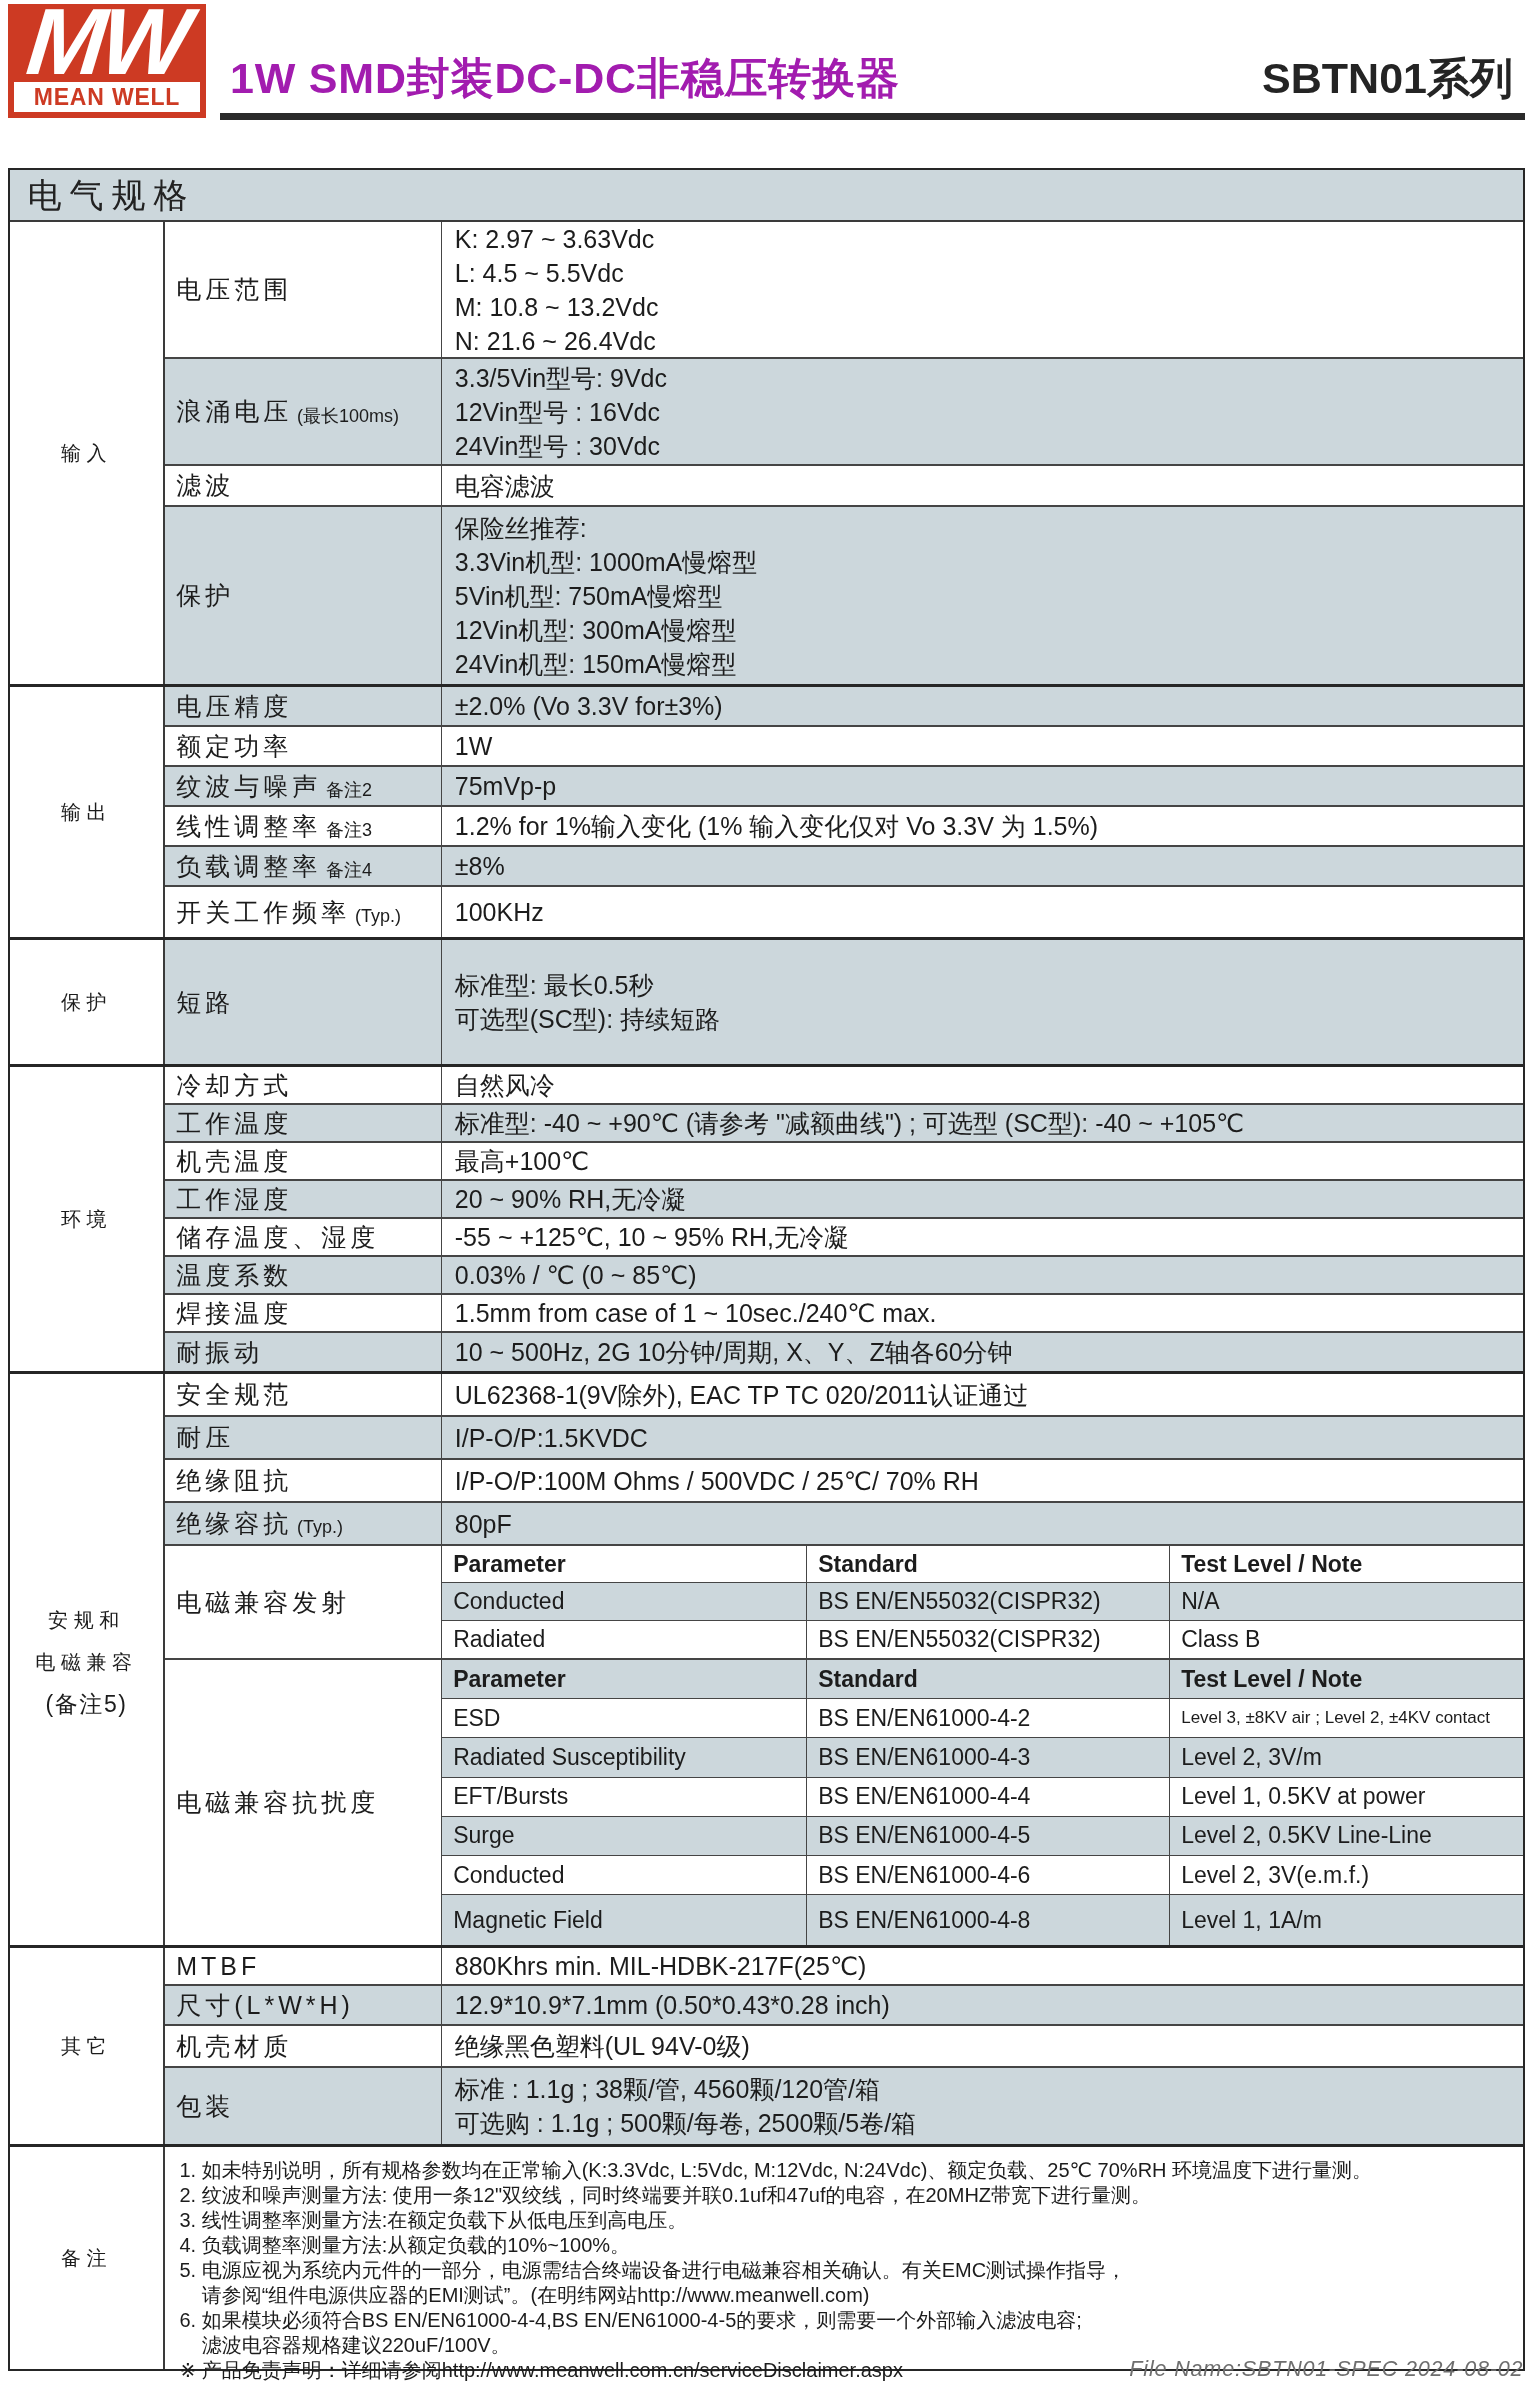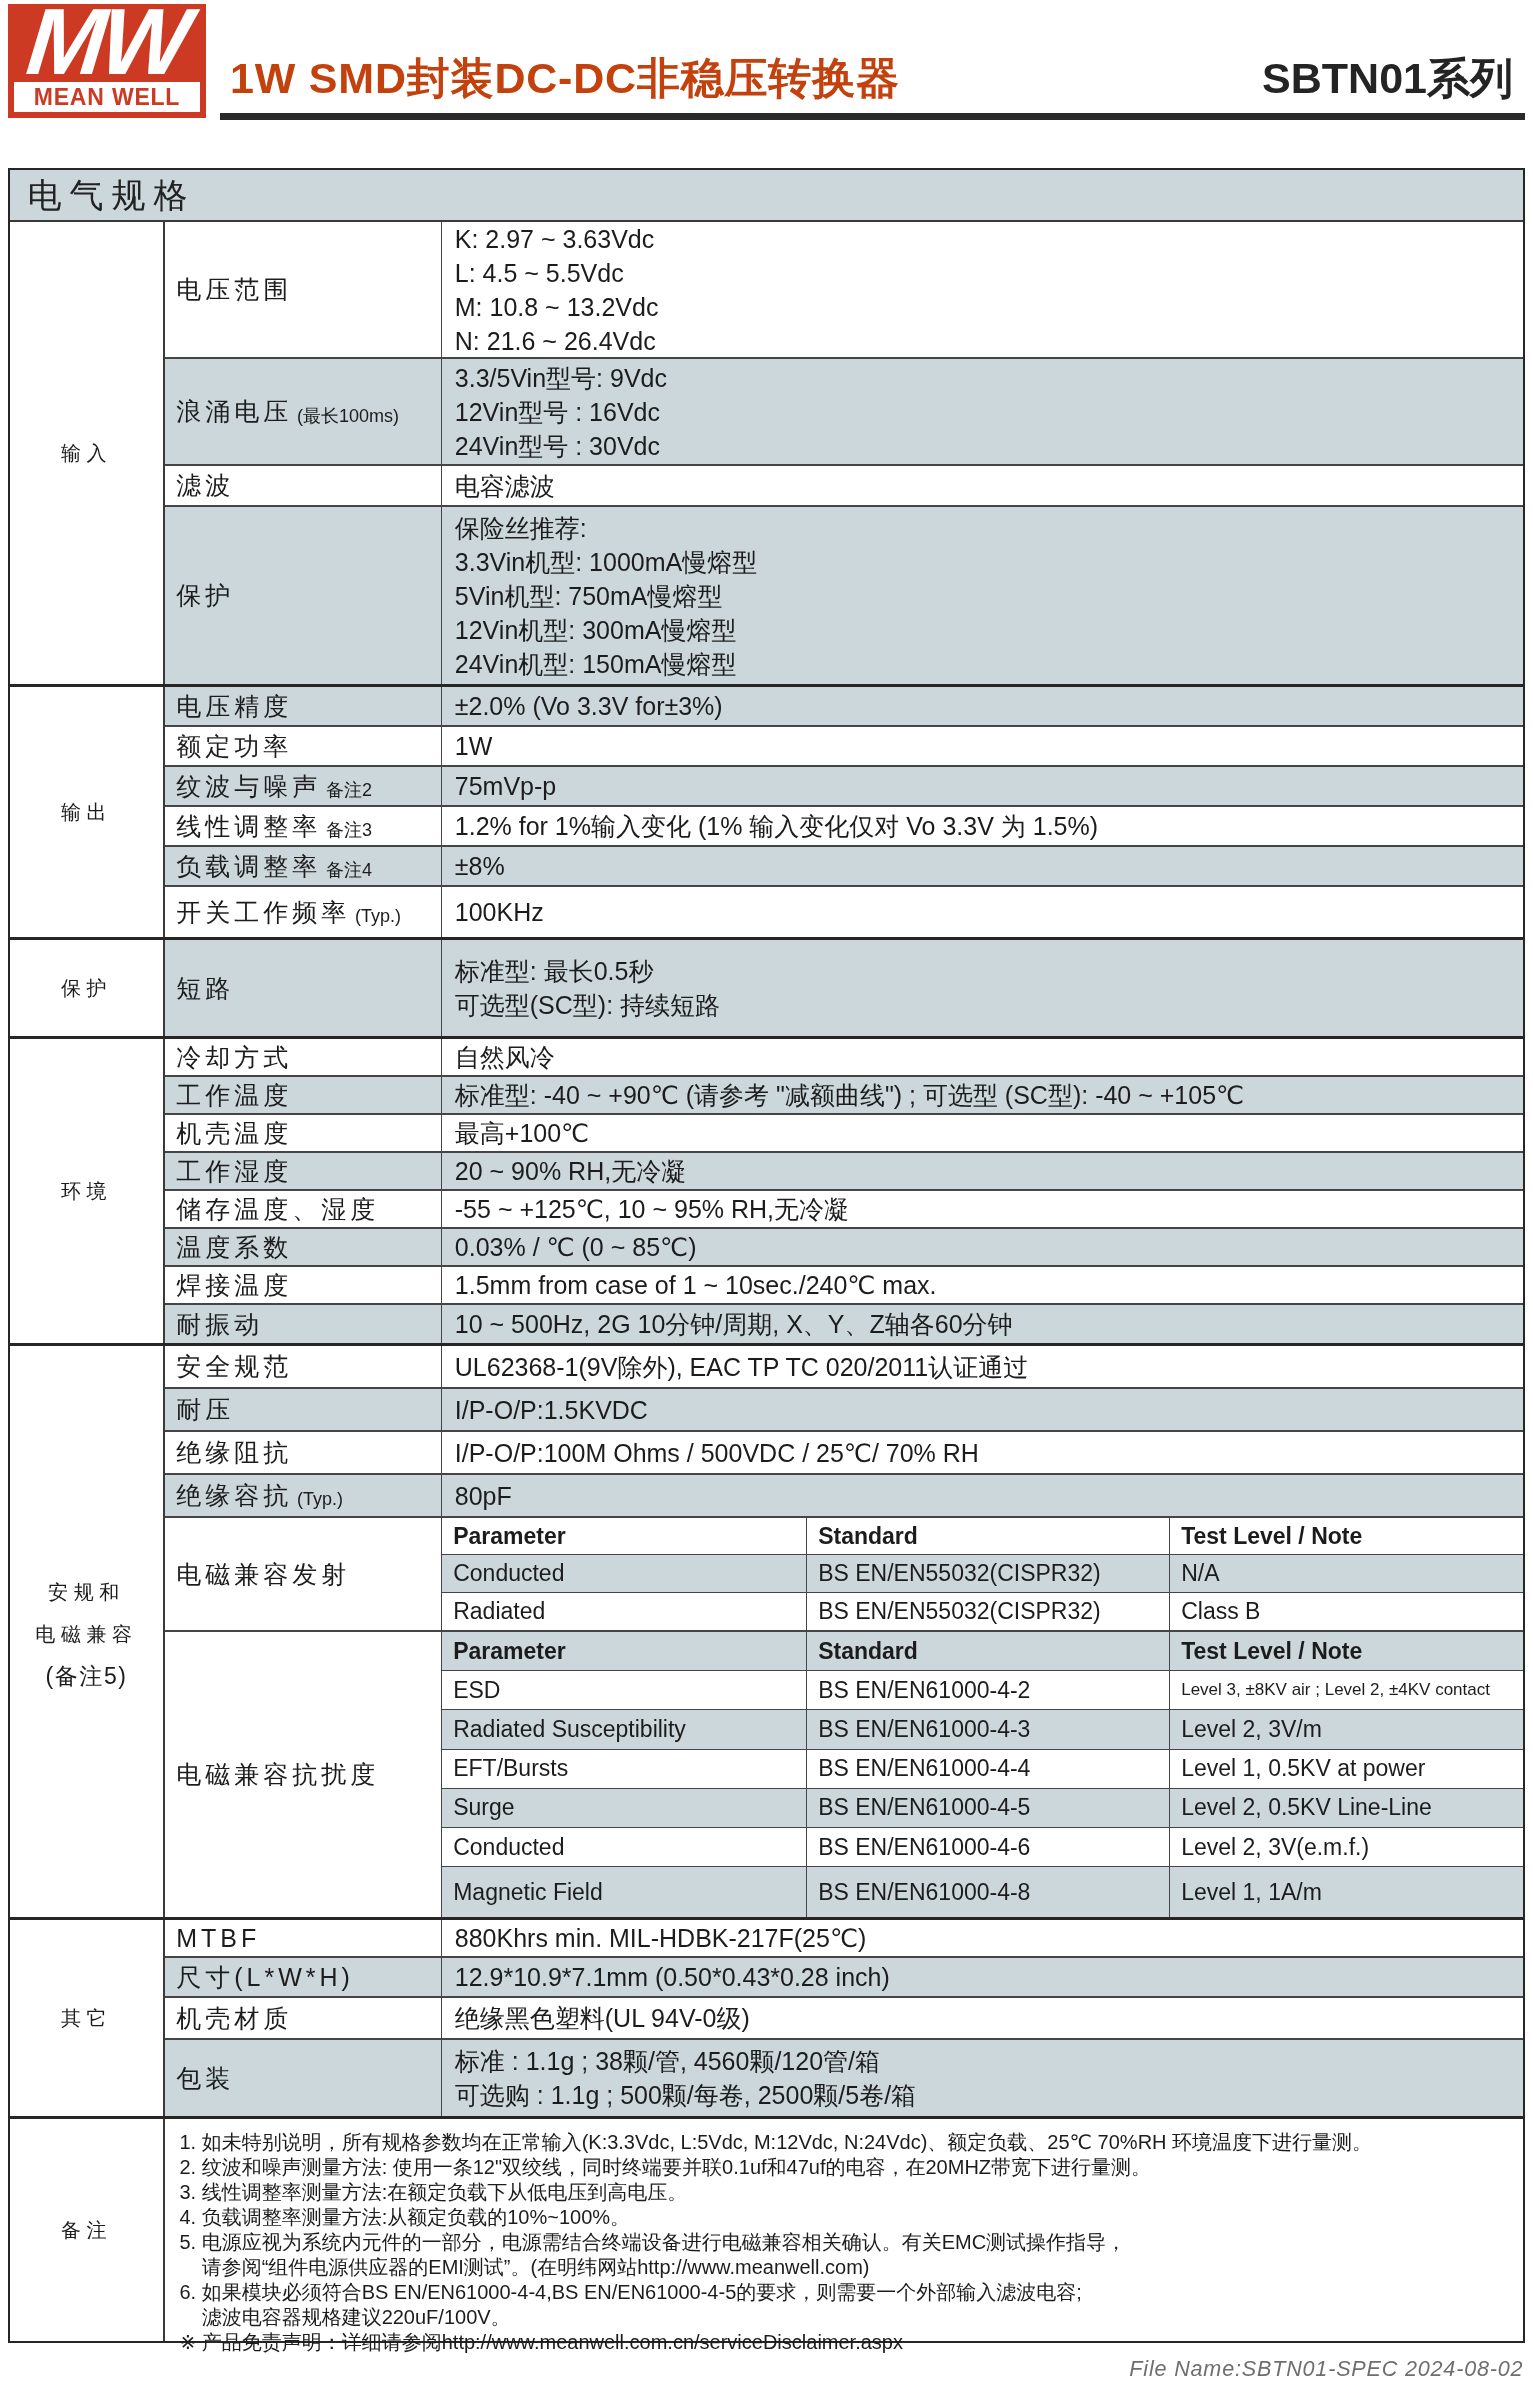--- a/index.html
+++ b/index.html
@@ -12,21 +12,21 @@
   .logo{position:absolute;left:8px;top:4px;width:198px;height:114px;background:#cd3a23;}
   .logo-mw{
     position:absolute;left:14.4px;top:-9.6px;width:169px;text-align:center;
     font-size:94px;font-weight:bold;font-style:italic;color:#ffffff;
     transform:skewX(-6deg);letter-spacing:-4.8px;line-height:96px;
   }
   .logo-brand{
     position:absolute;left:6.4px;right:6.4px;bottom:6.4px;height:30px;background:#ffffff;
     color:#cd3a23;font-weight:bold;font-size:23px;line-height:30px;text-align:center;letter-spacing:0.8px;
   }
-  .doc-title{position:absolute;left:230px;top:50px;font-size:43px;font-weight:bold;color:#c2410c;letter-spacing:0.8px;}
+  .doc-title{position:absolute;left:230px;top:50px;font-size:43px;font-weight:bold;color:#a21caf;letter-spacing:0.8px;}
   .doc-series{position:absolute;right:20px;top:50px;font-size:43px;font-weight:bold;color:#242424;}
   .title-rule{position:absolute;left:220px;right:8px;top:113px;height:7.2px;background:#2a2a2a;}
   
   .spec-table{
     position:absolute;left:8px;top:168px;width:1517px;
     border:2.4px solid #262626;box-sizing:border-box;background:#000000;
   }
   .t-head{
     height:52px;box-sizing:border-box;background:#ccd7dc;border-bottom:2.4px solid #3a3a3a;
     font-size:34px;letter-spacing:8px;line-height:50px;padding-left:17.6px;color:#222;
@@ -182,21 +182,21 @@
         <div class="val">100KHz</div>
       </div>
     </div>
   </div>
 
   <div class="section">
     <div class="cat">
       <span class="cat-label">保护</span>
     </div>
     <div class="rows">
-      <div class="row shade" style="height:96px">
+      <div class="row shade" style="height:124px">
         <div class="lbl">
             <span class="lbl-main">短路</span>
           </div>
         <div class="val">标准型: 最长0.5秒
 可选型(SC型): 持续短路</div>
       </div>
     </div>
   </div>
 
   <div class="section">

